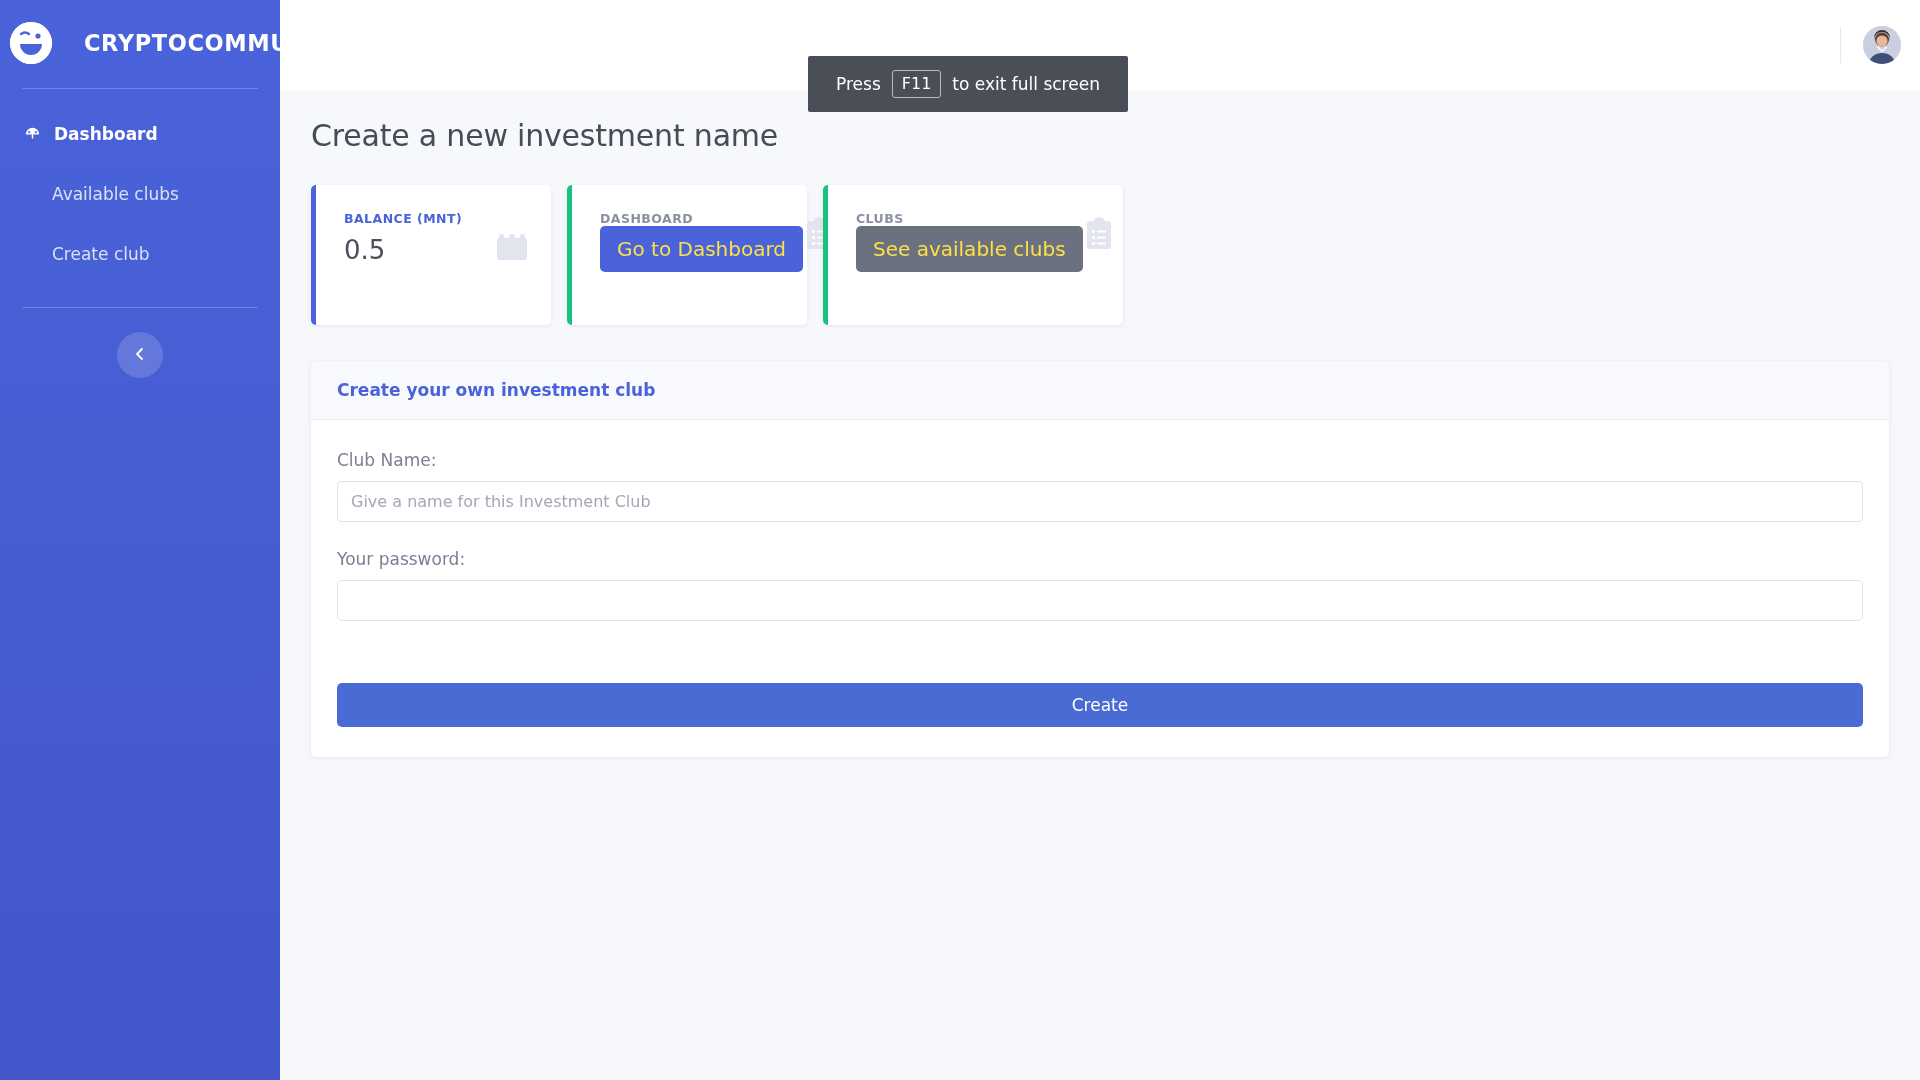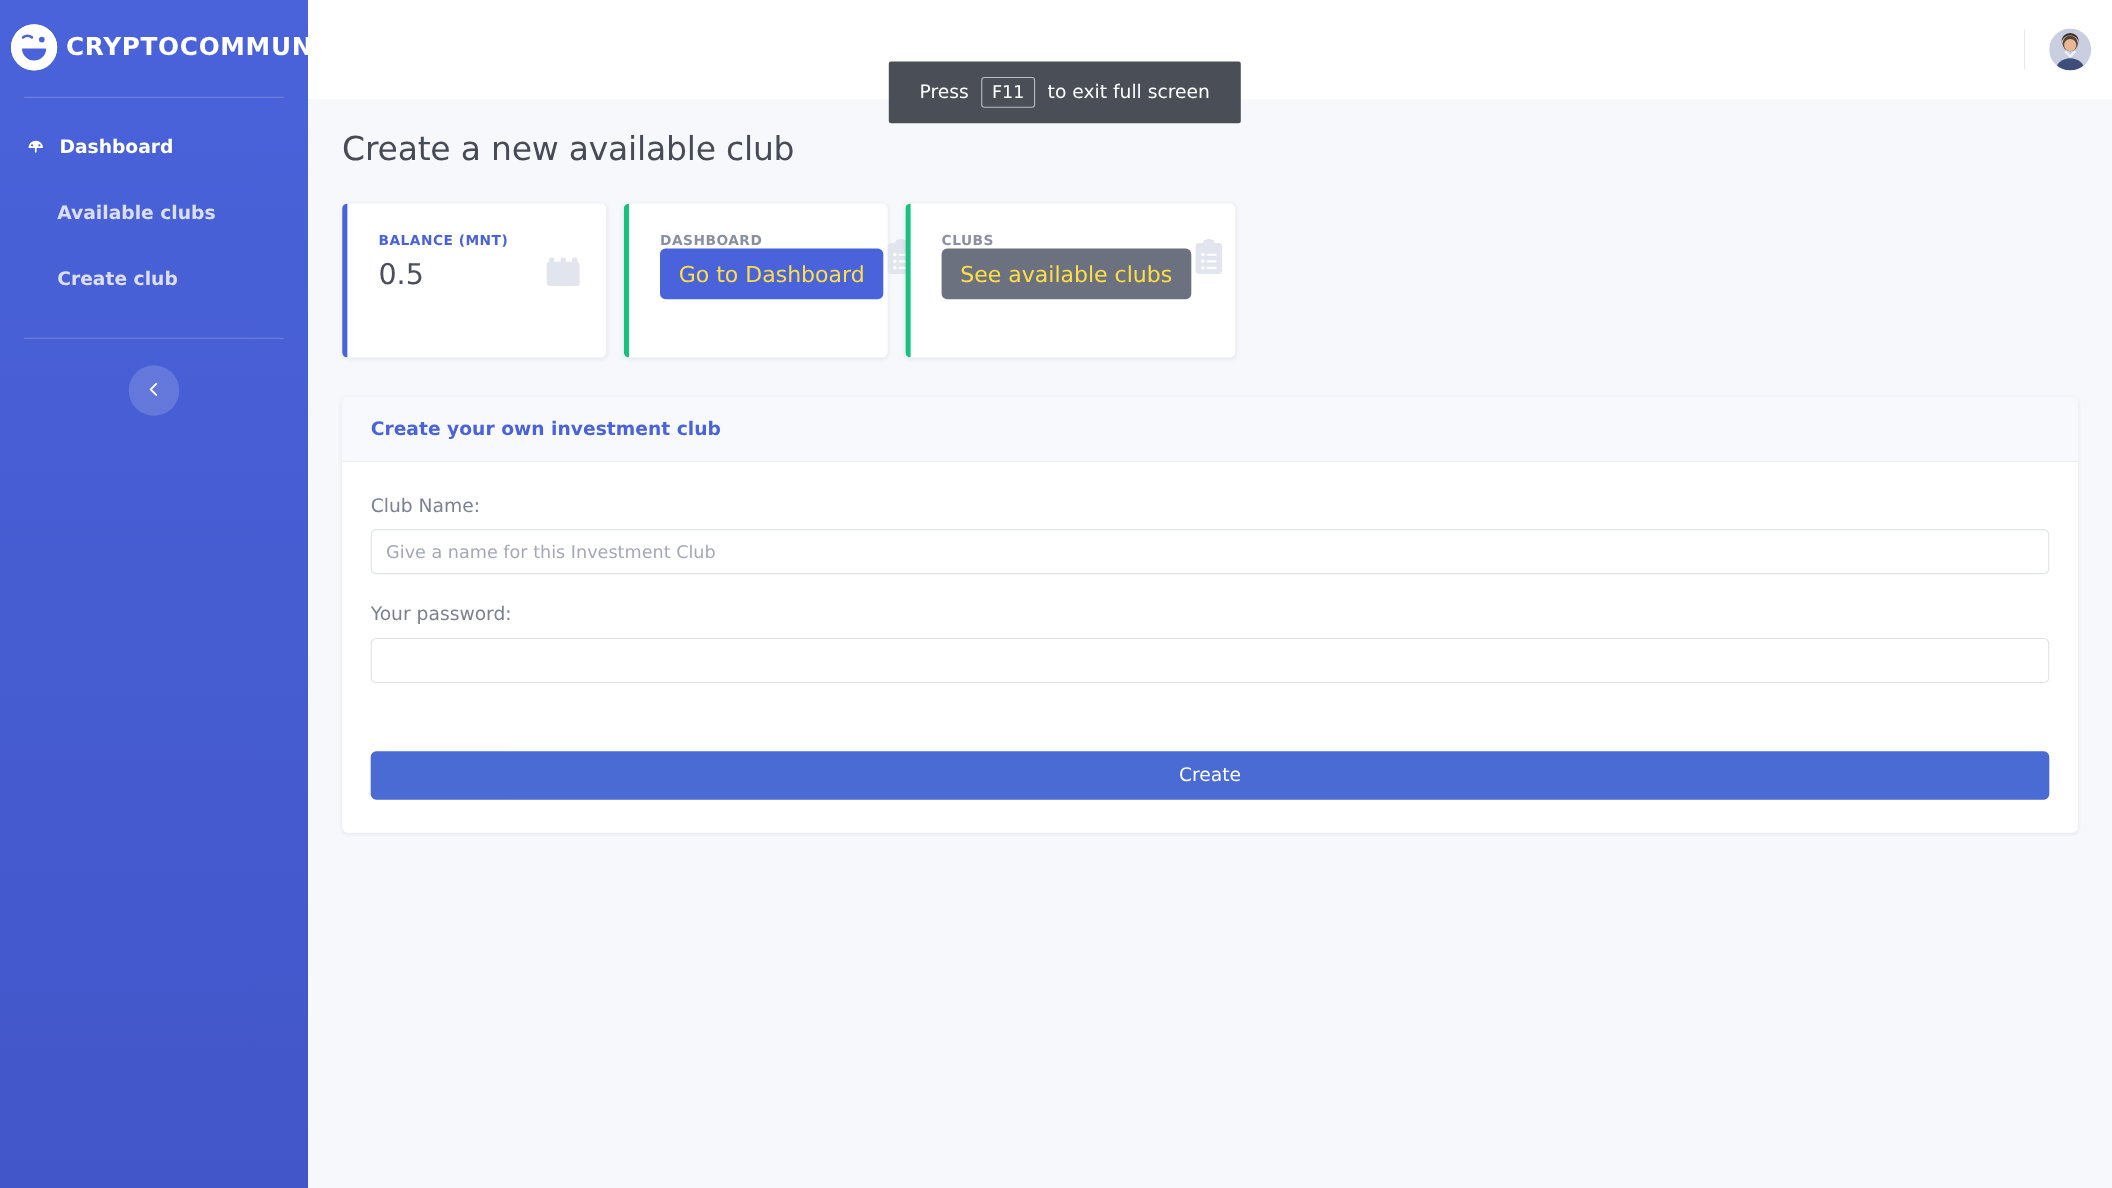--- a/index.html
+++ b/index.html
@@ -13,21 +13,21 @@
 
   
   .sidebar {
     width: 280px; min-width: 280px; height: 1080px;
     background: #4a62d8;
     background: linear-gradient(180deg,#4a63da 0%,#4256c9 100%);
     display: flex; flex-direction: column;
     position: relative;
   }
   .brand {
-    display: flex; align-items: center; gap: 8px;
+    display: flex; align-items: center; gap: 32px;
     padding: 22px 0 22px 10px;
   }
   .brand-logo {
     width: 42px; height: 42px; border-radius: 50%;
     background: #ffffff; position: relative; flex: none;
   }
   .brand-logo svg { position: absolute; left: 0; top: 0; }
   .brand-title {
     color: #ffffff; font-size: 22.5px; font-weight: 700;
     letter-spacing: 0.6px; white-space: nowrap;
@@ -37,21 +37,21 @@
     margin: 2px 22px 0 22px;
   }
   .nav { padding-top: 22px; }
   .nav-item {
     display: flex; align-items: center; gap: 12px;
     padding: 13px 22px 13px 22px;
     color: rgba(255,255,255,0.80);
     font-size: 17px; cursor: pointer; white-space: nowrap;
   }
   .nav-item.active { color: #ffffff; font-weight: 700; }
-  .nav-item.plain { padding-left: 52px; margin-top: 14px; font-weight: bold; }
+  .nav-item.plain { padding-left: 52px; margin-top: 14px; }
   .nav-icon { width: 20px; height: 20px; display: inline-flex; align-items: center; justify-content: center; flex: none; }
   .sb-divider2 { height: 1px; background: rgba(255,255,255,0.22); margin: 30px 22px 0 22px; }
   .collapse-wrap { display: flex; justify-content: center; padding-top: 24px; }
   .collapse-btn {
     width: 46px; height: 46px; border-radius: 50%;
     background: rgba(255,255,255,0.16);
     display: flex; align-items: center; justify-content: center;
     cursor: pointer; color: #ffffff;
   }
 
@@ -207,21 +207,21 @@
           <circle cx="19" cy="13.5" r="7" fill="#5b4334"></circle>
           <circle cx="19" cy="15" r="5.6" fill="#e8b894"></circle>
           <path d="M11 14 a8 8 0 0 1 16 0 l0 -2 a8 8 0 0 0 -16 0 z" fill="#3d2f24"></path>
           <path d="M6 38 a13 11 0 0 1 26 0 z" fill="#3f4d7a"></path>
           <path d="M15.5 20 l3.5 4 l3.5 -4 l2 1.2 l-5.5 5.5 l-5.5 -5.5 z" fill="#eef1f8"></path>
         </svg>
       </div>
     </div>
 
     <div class="content">
-      <h1 class="page-title">Create a new available club</h1>
+      <h1 class="page-title">Create a new investment name</h1>
 
       <div class="cards">
 
         <div class="card">
           <div>
             <div class="card-label blue">BALANCE (MNT)</div>
             <div class="card-value">0.5</div>
           </div>
           <span class="card-icon lower">
             <svg width="34" height="34" viewBox="0 0 34 34">

